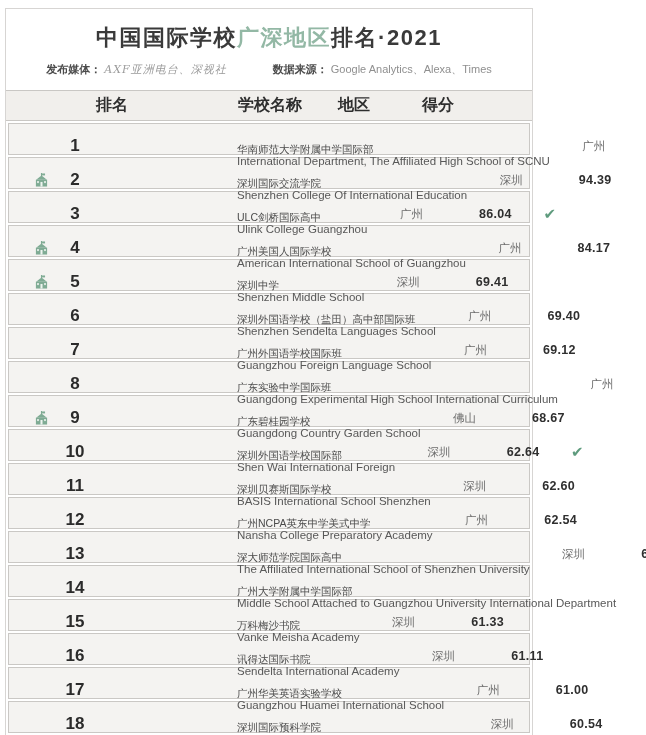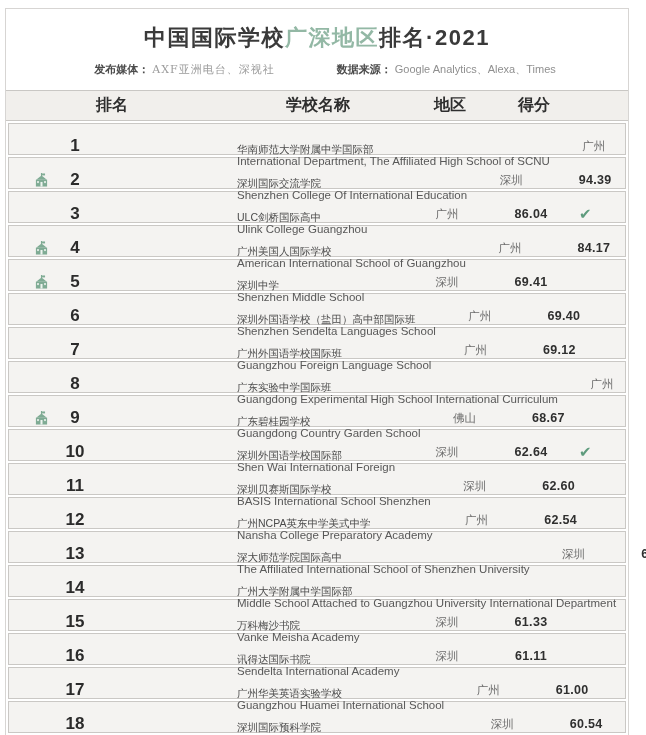--- a/index.html
+++ b/index.html
@@ -2,37 +2,37 @@
 <html><head>
 <meta charset="utf-8">
 <style>
   html,body{margin:0;padding:0;}
   body{
     width:646px;height:735px;background:#ffffff;overflow:hidden;
     font-family:"Liberation Sans","DejaVu Sans",sans-serif;
     -webkit-font-smoothing:antialiased;
   }
   .frame{
-    position:absolute;left:5px;top:8px;width:624px;height:727px;
+    position:absolute;left:5px;top:8px;width:528px;height:727px;
     border:1px solid #d7d5d3;border-bottom:none;background:#fff;box-sizing:border-box;
   }
   
   .title{
     margin-top:14px;text-align:center;font-size:22px;font-weight:bold;
     color:#3a3a3a;letter-spacing:1.5px;
   }
   .title .hl{color:#93b8a5;}
   .meta{
     display:flex;justify-content:center;align-items:baseline;gap:46px;
     margin-top:9px;font-size:11px;
   }
-  .meta b{color:#4c4c4c;font-weight:bold;margin-left:16px;}
+  .meta b{color:#4c4c4c;font-weight:bold;}
   .publisher-value{
     font-family:"DejaVu Serif","Liberation Serif",serif;
-    color:#9b9b9b;letter-spacing:1px;
+    font-style:italic;color:#9b9b9b;letter-spacing:1px;
   }
   .source-value{color:#8f8f8f;}
   
   .grid{
     display:grid;
     grid-template-columns:44px 44px 1fr 88px 80px 54px;
     align-items:center;
   }
   
   .thead{

